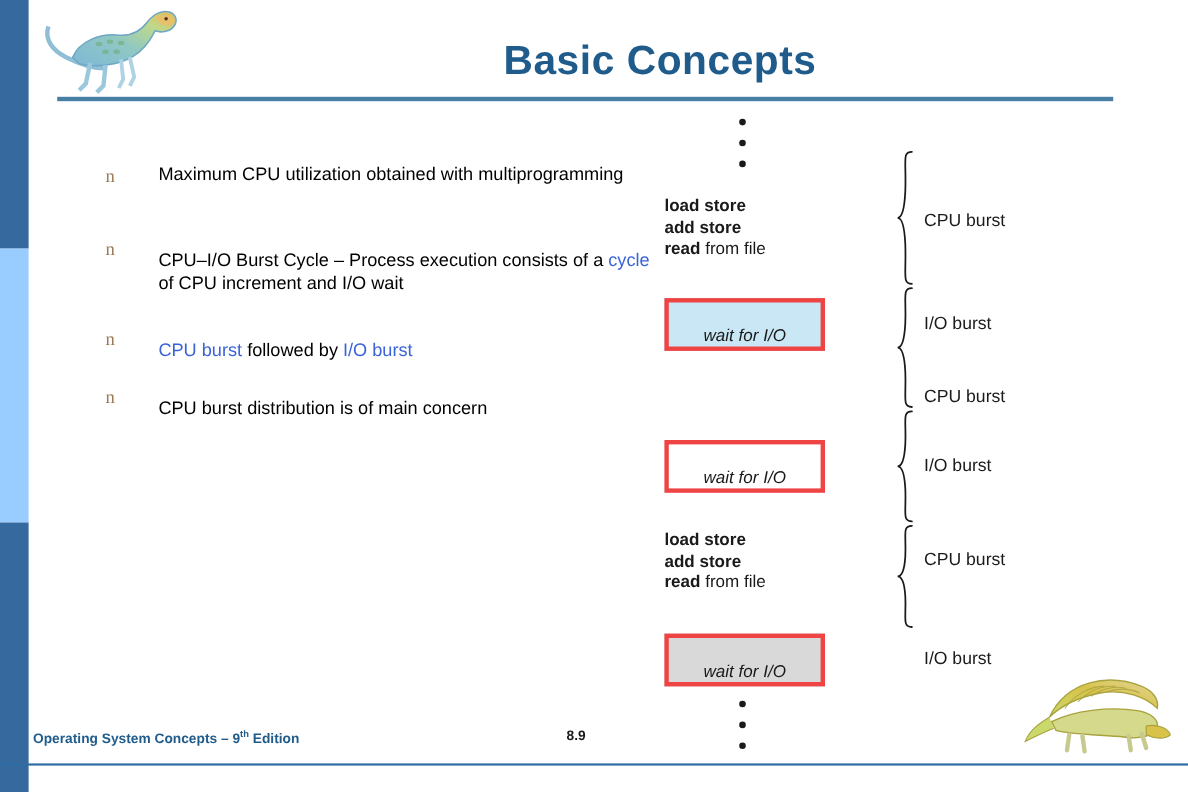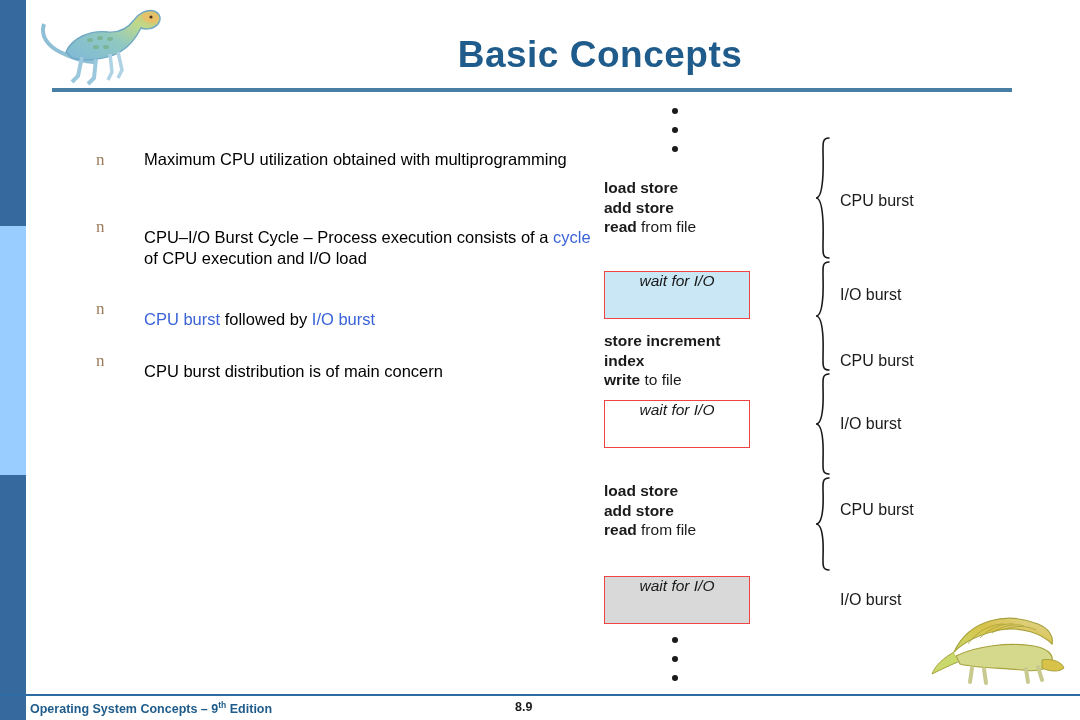--- a/index.html
+++ b/index.html
@@ -85,25 +85,25 @@
     line-height: 19.5px;
     color: #1a1a1a;
     white-space: nowrap;
   }
   .code b { font-weight: bold; }
   .code span { font-weight: normal; }
 
   .iobox {
     position: absolute; left: 4px;
     width: 146px; height: 48px;
-    border: 1px solid #ef4444;
+    border: 4px solid #ef4444;
     font-size: 15.5px;
     font-style: italic;
     color: #1a1a1a;
-    display: flex; align-items: flex-start; justify-content: center;
+    display: flex; align-items: flex-end; justify-content: center;
   }
 
   .brace {
     position: absolute; left: 215px;
     width: 20px;
   }
   .brace svg { display: block; }
 
   .burst-label {
     position: absolute; left: 240px;
@@ -117,21 +117,21 @@
     width: 140px; height: 80px;
   }
 
   
   #footer-rule {
     position: absolute; left: 0; top: 694px;
     width: 1080px; height: 2px;
     background: #2E6DA4;
   }
   .foot {
-    position: absolute; top: 700px;
+    position: absolute; top: 662px;
     font-size: 12.5px;
     font-weight: bold;
     color: #1F5C8B;
     white-space: nowrap;
   }
   #foot-left  { left: 30px; }
   #foot-mid   { left: 515px; color: #1a1a1a; font-weight: bold; }
   #foot-right { right: 18px; }
   #foot-left sup { font-size: 8.5px; }
 </style>
@@ -184,21 +184,21 @@
 
   <div id="bullets">
 
     <div class="bullet-row" id="b0">
       <span class="bullet-marker">n</span>
       <div class="bullet-text"><span>Maximum CPU utilization obtained with multiprogramming</span></div>
     </div>
 
     <div class="bullet-row" id="b1">
       <span class="bullet-marker">n</span>
-      <div class="bullet-text"><span>CPU–I/O Burst Cycle – Process execution consists of a </span><span class="hl">cycle</span><span> of CPU execution and I/O load</span></div>
+      <div class="bullet-text"><span>CPU–I/O Burst Cycle – Process execution consists of a </span><span class="hl">cycle</span><span> of CPU increment and I/O wait</span></div>
     </div>
 
     <div class="bullet-row" id="b2">
       <span class="bullet-marker">n</span>
       <div class="bullet-text"><span class="hl">CPU burst</span><span> followed by </span><span class="hl">I/O burst</span></div>
     </div>
 
     <div class="bullet-row" id="b3">
       <span class="bullet-marker">n</span>
       <div class="bullet-text"><span>CPU burst distribution is of main concern</span></div>
@@ -217,25 +217,20 @@
     <div class="code" style="top:78px">
       <b>load store</b><br>
       <b>add store</b><br>
       <b>read</b><span> from file</span>
     </div>
 
     <div class="iobox" style="top:171px;background:#C9E7F5">
       <span>wait for I/O</span>
     </div>
 
-    <div class="code" style="top:231px">
-      <b>store increment</b><br>
-      <b>index</b><br>
-      <b>write</b><span> to file</span>
-    </div>
 
     <div class="iobox" style="top:300px;background:#FFFFFF">
       <span>wait for I/O</span>
     </div>
 
     <div class="code" style="top:381px">
       <b>load store</b><br>
       <b>add store</b><br>
       <b>read</b><span> from file</span>
     </div>

